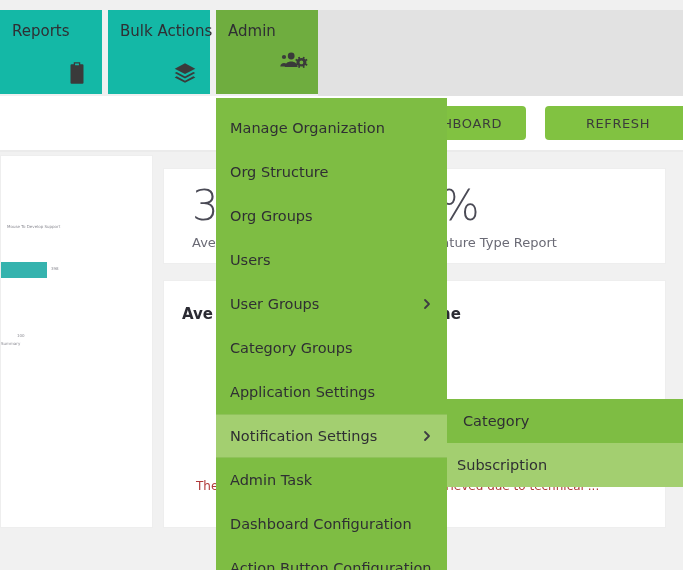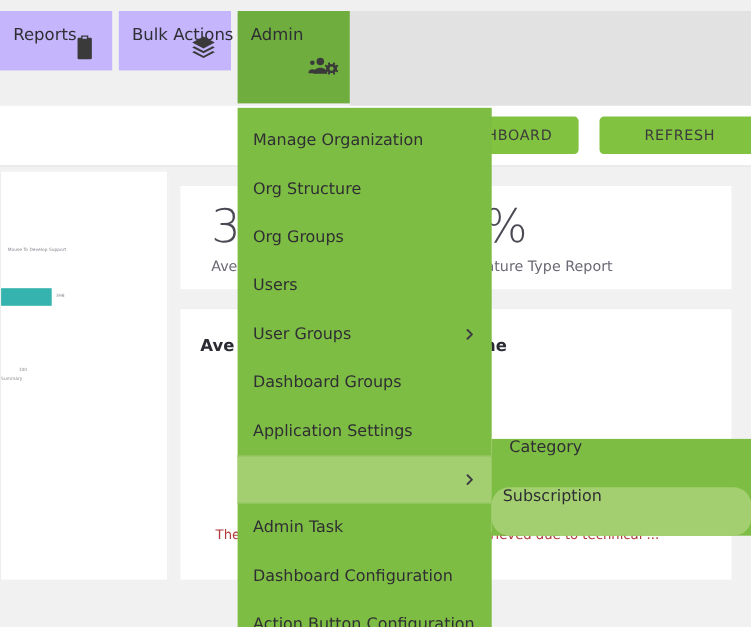--- a/index.html
+++ b/index.html
@@ -137,22 +137,22 @@
   }
   .tabbar-fill {
     position: absolute;
     left: 318px; top: 10px;
     width: 365px; height: 86px;
     background: #e2e2e2;
   }
   .tab {
     position: absolute;
     top: 10px;
-    height: 54px;
-    background: #c4b5fd;
+    height: 84px;
+    background: #14b8a6;
     cursor: pointer;
   }
   .tab-active {
     background: #6fad3f;
     height: 84px;
   }
   .tab-label {
     position: absolute;
     left: 12px; top: 12px;
     font-size: 15px;
@@ -207,27 +207,26 @@
   .submenu {
     position: absolute;
     left: 447px; top: 399px;
     width: 236px;
     background: #7ebd43;
     z-index: 50;
   }
   .submenu-item {
     height: 44px;
     display: flex;
-    align-items: flex-start;
+    align-items: center;
     padding: 0 16px;
     color: #2f2f33;
     font-size: 14.5px;
     cursor: pointer;
     white-space: nowrap;
-    border-radius: 16px;
   }
   .submenu-item-hover {
     background: #a3cf70;
     padding-left: 10px;
   }
 
   svg { display: block; }
 </style>
 </head>
 <body>
@@ -323,26 +322,27 @@
       </div>
       <div class="menu-item">
         <span>User Groups</span>
         <span class="menu-caret">
           <svg viewBox="0 0 12 12" width="12" height="12" fill="none" stroke="#3d3d42" stroke-width="1.8" stroke-linecap="round" stroke-linejoin="round">
             <polyline points="4,2 8,6 4,10"></polyline>
           </svg>
         </span>
       </div>
       <div class="menu-item">
-        <span>Dashboard Groups</span>
+        <span>Category Groups</span>
       </div>
       <div class="menu-item">
         <span>Application Settings</span>
       </div>
       <div class="menu-item menu-item-hl">
+        <span>Notification Settings</span>
         <span class="menu-caret">
           <svg viewBox="0 0 12 12" width="12" height="12" fill="none" stroke="#3d3d42" stroke-width="1.8" stroke-linecap="round" stroke-linejoin="round">
             <polyline points="4,2 8,6 4,10"></polyline>
           </svg>
         </span>
       </div>
       <div class="menu-item">
         <span>Admin Task</span>
       </div>
       <div class="menu-item">

